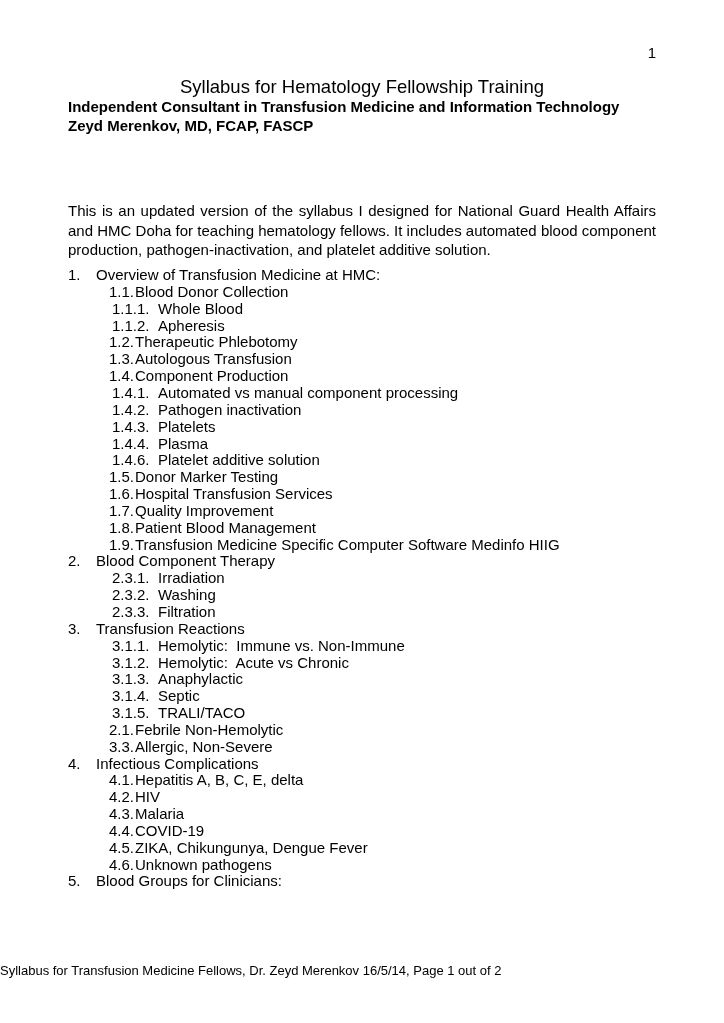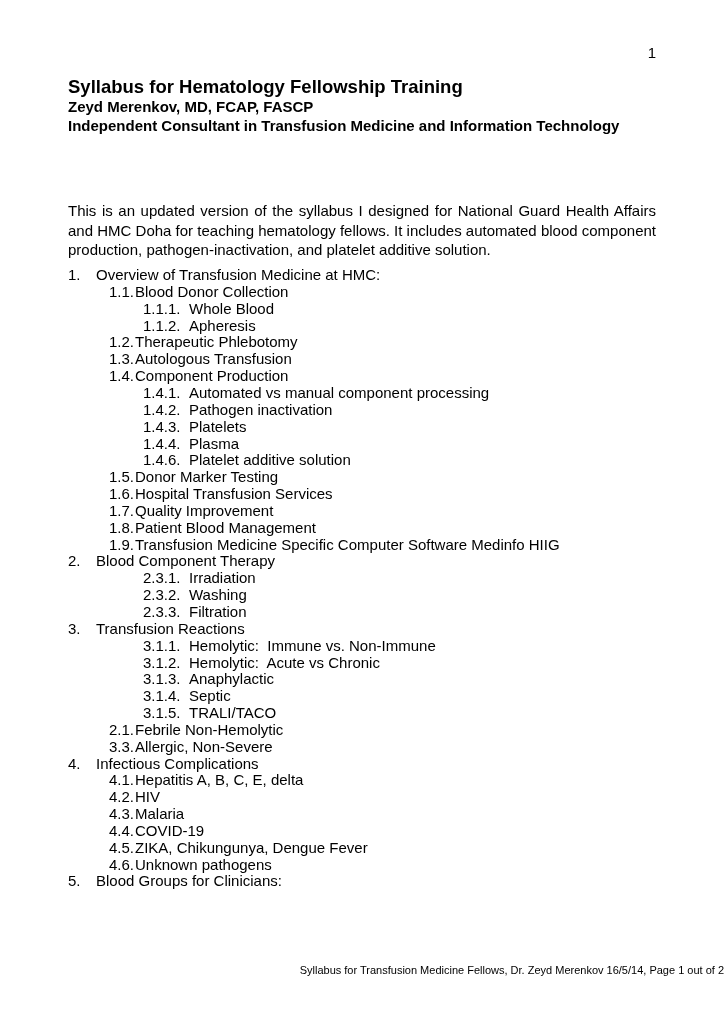--- a/index.html
+++ b/index.html
@@ -24,22 +24,23 @@
     font-size: 15px;
     line-height: 17px;
   }
   .content {
     padding: 76px 68px 0 68px;
   }
   h1.doc-title {
     margin: 0;
     font-size: 18.5px;
     line-height: 22px;
-    font-weight: bold;
+    font-weight: normal;
     letter-spacing: 0;
+    text-align: center;
   }
   .bold-line {
     font-weight: bold;
     font-size: 15px;
     line-height: 18.5px;
   }
   .intro {
     margin: 66px 0 0 0;
     text-align: justify;
     line-height: 19.7px;
@@ -57,43 +58,43 @@
   .txt {
     flex: 1 1 auto;
     min-width: 0;
     white-space: pre-wrap;
   }
   .lvl1 { padding-left: 0; }
   .lvl1 .num { width: 28px; }
   .lvl2 { padding-left: 25px; }
   .lvl2 .num { width: 26px; margin-left: 16px; }
   .lvl3 { padding-left: 44px; }
-  .lvl3 .num { width: 46px; margin-left: 31px; }
+  .lvl3 .num { width: 46px; }
   .footer {
     position: absolute;
     top: 963px;
     left: 0;
     width: 100%;
-    text-align: right;
-    font-size: 11px;
+    text-align: left;
+    font-size: 13px;
     line-height: 15px;
   }
 </style>
 </head>
 <body>
 
 <div class="page">
 
   <div class="page-number">1</div>
 
   <div class="content">
 
     <h1 class="doc-title">Syllabus for Hematology Fellowship Training</h1>
+    <div class="bold-line">Independent Consultant in Transfusion Medicine and Information Technology</div>
     <div class="bold-line">Zeyd Merenkov, MD, FCAP, FASCP</div>
-    <div class="bold-line">Independent Consultant in Transfusion Medicine and Information Technology</div>
 
     <p class="intro">This is an updated version of the syllabus I designed for National Guard Health Affairs and HMC Doha for teaching hematology fellows.  It includes automated blood component production, pathogen-inactivation, and platelet additive solution.</p>
 
     <div class="outline">
       <div class="row lvl1">
           <span class="num">1.</span>
           <span class="txt">Overview of Transfusion Medicine at HMC:</span>
         </div>
       <div class="row lvl2">
           <span class="num">1.1.</span>

